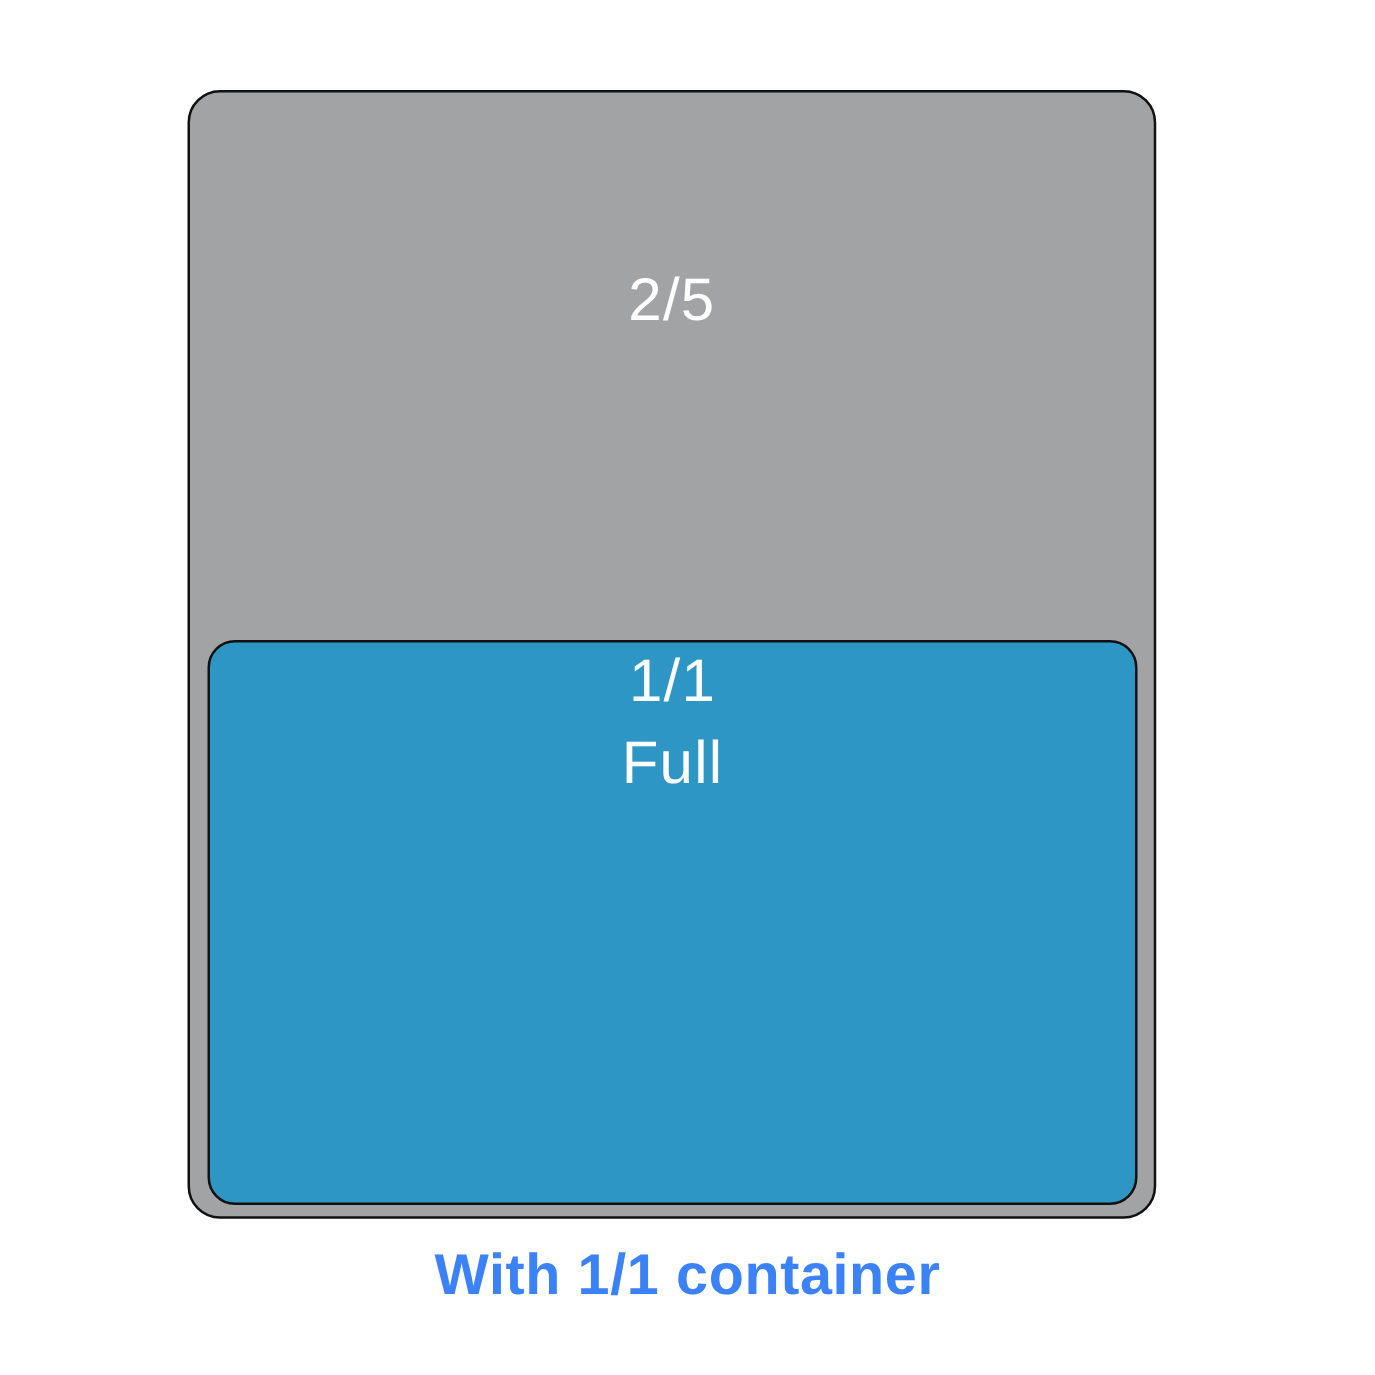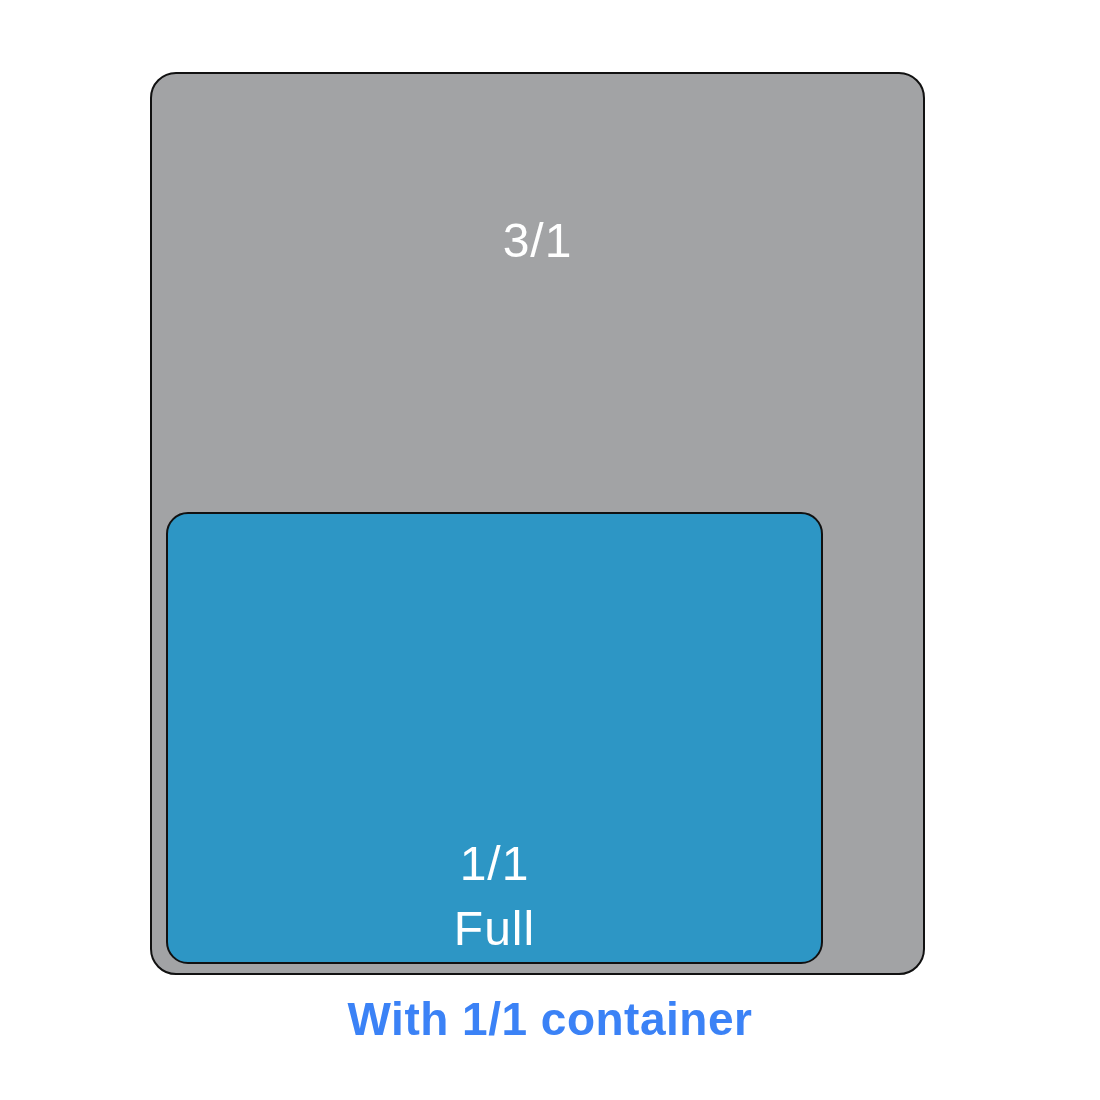--- a/index.html
+++ b/index.html
@@ -30,24 +30,24 @@
     top: 72px;
     width: 775px;
     height: 903px;
     border-radius: 26px;
     justify-content: flex-start;
     padding-top: 135px;
   }
   .pan-full {
     left: 166px;
     top: 512px;
-    width: 657px;
+    width: 744px;
     height: 452px;
     border-radius: 22px;
-    justify-content: flex-end;
+    justify-content: flex-start;
   }
   .pan-label {
     font-size: 48px;
     line-height: 1.35;
     font-weight: 400;
     letter-spacing: 1px;
   }
   .caption {
     position: absolute;
     left: 0;
@@ -60,21 +60,21 @@
     letter-spacing: 0.5px;
   }
 </style>
 </head>
 <body>
 
 <div class="canvas">
 
   <div class="pan pan-double" style="background-color: rgb(162, 163, 165);">
     <div class="pan-label">
-      <div>3/1</div>
+      <div>2/5</div>
     </div>
   </div>
 
   <div class="pan pan-full" style="background-color: rgb(45, 150, 197);">
     <div class="pan-label">
       <div>1/1</div>
       <div>Full</div>
     </div>
   </div>
 

